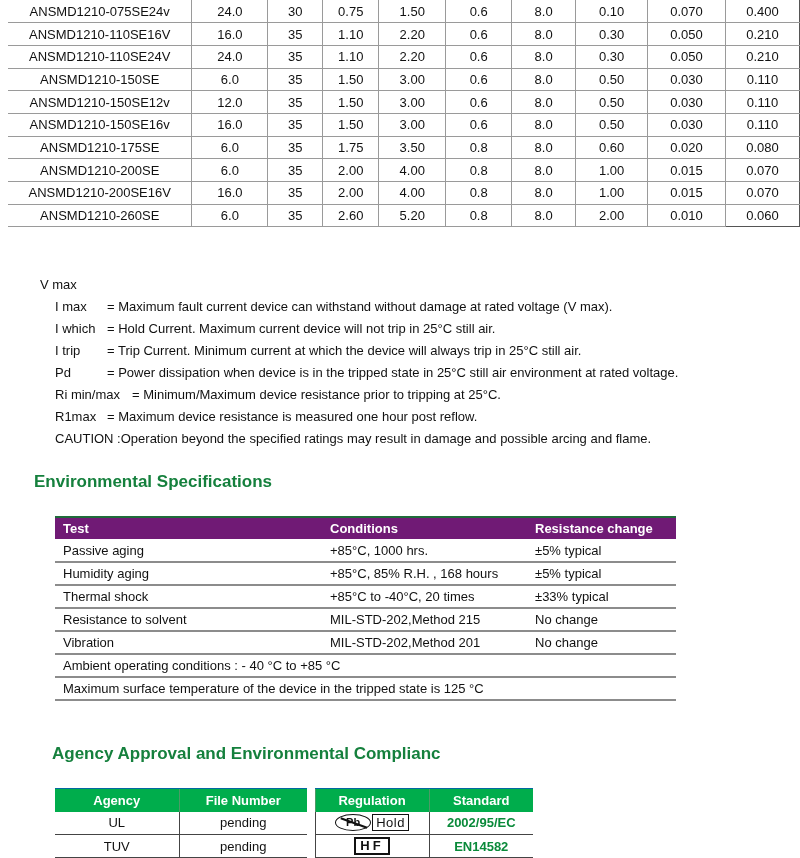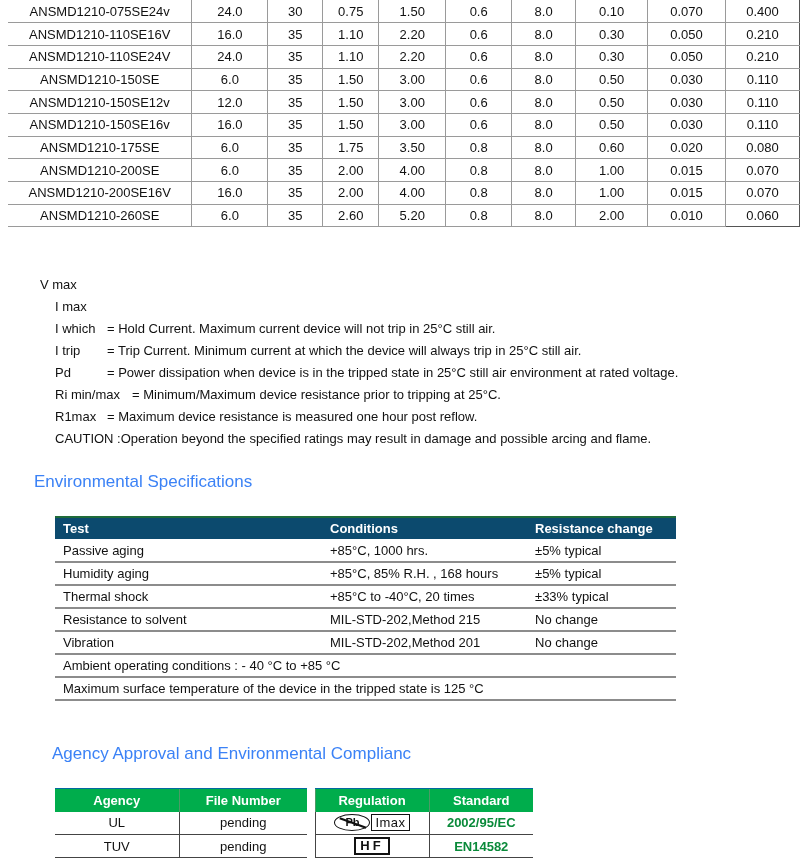--- a/index.html
+++ b/index.html
@@ -28,35 +28,35 @@
     .notes {
       position: absolute; left: 40px; top: 274px;
       font-size: 13px; line-height: 22px; color: #111;
     }
     .note-row { display: flex; white-space: nowrap; }
     .note-key { display: inline-block; }
 
     
     .section-title {
       position: absolute;
-      color: #3b82f6;
-      font-weight: normal;
+      color: #15803d;
+      font-weight: bold;
       font-size: 17px;
       font-family: "Liberation Sans", sans-serif;
     }
 
     
     .env-table {
       position: absolute; left: 55px; top: 516px;
       width: 621px;
       border-collapse: collapse;
       font-size: 13px;
     }
     .env-table th {
-      background: #0c4a6e;
+      background: #701a75;
       color: #fff;
       text-align: left;
       font-weight: bold;
       height: 22px;
       padding: 0 8px;
       border-top: 2px solid #1f6b3a;
     }
     .env-table td {
       height: 23px;
       padding: 0 8px;
@@ -250,20 +250,21 @@
       </tr>
     </tbody>
 </table>
 
 <div class="notes" id="notes">
     <div class="note-row" style="padding-left: 0px;">
       <span class="note-key" style="width: 52px;">V max</span>
     </div>
     <div class="note-row" style="padding-left: 15px;">
       <span class="note-key" style="width: 52px;">I max</span>
+      <span>= Maximum fault current device can withstand without damage at rated voltage (V max).</span>
     </div>
     <div class="note-row" style="padding-left: 15px;">
       <span class="note-key" style="width: 52px;">I which</span>
       <span>= Hold Current. Maximum current device will not trip in 25°C still air.</span>
     </div>
     <div class="note-row" style="padding-left: 15px;">
       <span class="note-key" style="width: 52px;">I trip</span>
       <span>= Trip Current. Minimum current at which the device will always trip in 25°C still air.</span>
     </div>
     <div class="note-row" style="padding-left: 15px;">
@@ -354,21 +355,21 @@
     </tr>
   </thead>
   <tbody>
     <tr>
       <td>UL</td>
       <td>pending</td>
       <td class="gap"></td>
       <td>
         <span class="rohs-wrap">
           <span class="pb-oval">Pb</span>
-          <span class="rohs-box">Imax</span>
+          <span class="rohs-box">Hold</span>
         </span>
       </td>
       <td class="std">2002/95/EC</td>
     </tr>
     <tr>
       <td>TUV</td>
       <td>pending</td>
       <td class="gap"></td>
       <td>
         <span class="hf-box">HF</span>

